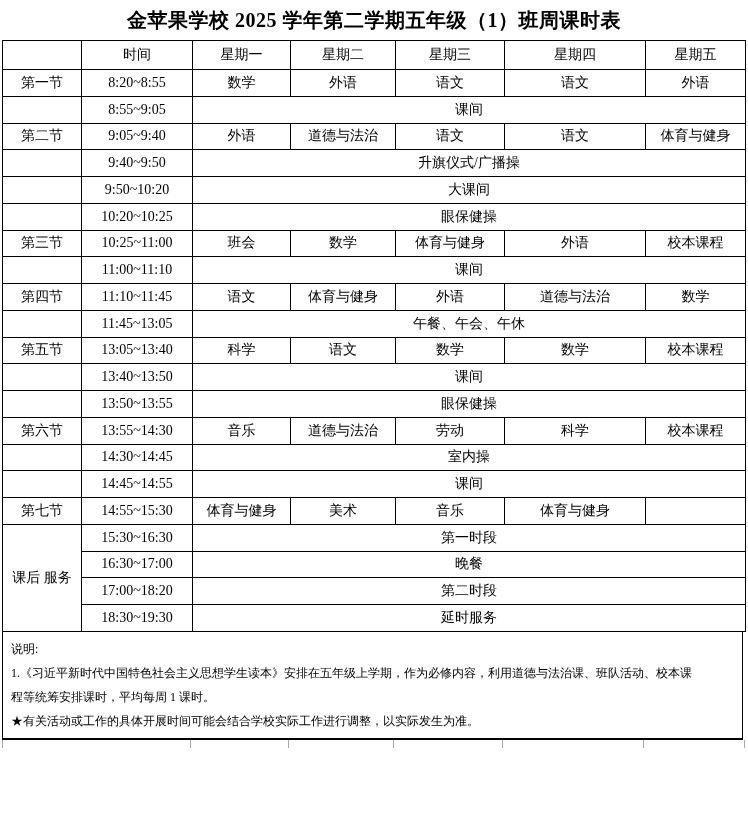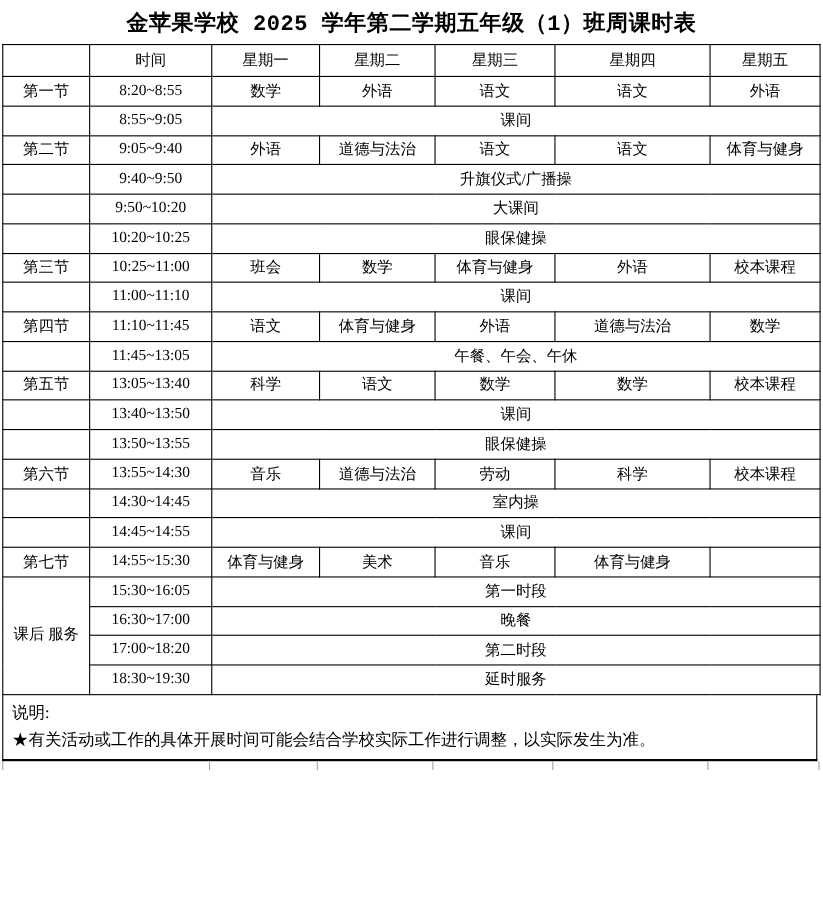--- a/index.html
+++ b/index.html
@@ -16,21 +16,20 @@
     overflow: hidden;
   }
   .title {
     height: 40px;
     display: flex;
     align-items: center;
     justify-content: center;
     font-size: 20px;
     font-weight: bold;
     letter-spacing: 0.5px;
-    font-family: Liberation Mono, monospace;
   }
   table.timetable {
     border-collapse: collapse;
     table-layout: fixed;
     margin-left: 2px;
     width: 743px;
     height: 592px;
   }
   table.timetable th,
   table.timetable td {
@@ -51,21 +50,21 @@
     border-radius: 21px;
   }
   .notes {
     margin-left: 2px;
     width: 741px;
     box-sizing: border-box;
     border-left: 1px solid #000000;
     border-right: 1px solid #000000;
     border-bottom: 2px solid #000000;
     padding: 5px 45px 5px 8px;
-    font-size: 15px;
+    font-size: 12px;
     line-height: 24px;
     word-break: break-all;
   }
   .notes .note-line { min-height: 24px; }
   .partial-row {
     position: relative;
     margin-left: 2px;
     width: 743px;
     height: 8px;
   }
@@ -215,40 +214,41 @@
         <td>14:55~15:30</td>
         <td>体育与健身</td>
         <td>美术</td>
         <td>音乐</td>
         <td>体育与健身</td>
         <td></td>
       </tr>
       <tr>
         <td rowspan="4" class="after">课后
 服务</td>
-        <td>15:30~16:05</td>
+        <td>15:30~16:30</td>
         <td colspan="5">第一时段</td>
       </tr>
       <tr>
         <td>16:30~17:00</td>
         <td colspan="5">晚餐</td>
       </tr>
       <tr>
         <td>17:00~18:20</td>
         <td colspan="5">第二时段</td>
       </tr>
       <tr>
         <td>18:30~19:30</td>
         <td colspan="5">延时服务</td>
       </tr>
     </tbody>
   </table>
 
   <div class="notes">
     <div class="note-line">说明:</div>
+    <div class="note-line">1.《习近平新时代中国特色社会主义思想学生读本》安排在五年级上学期，作为必修内容，利用道德与法治课、班队活动、校本课程等统筹安排课时，平均每周 1 课时。</div>
     <div class="note-line">★有关活动或工作的具体开展时间可能会结合学校实际工作进行调整，以实际发生为准。</div>
   </div>
 
   <div class="partial-row">
     <div class="pline" style="left:0px"></div>
     <div class="pline" style="left:188px"></div>
     <div class="pline" style="left:286px"></div>
     <div class="pline" style="left:391px"></div>
     <div class="pline" style="left:500px"></div>
     <div class="pline" style="left:641px"></div>

